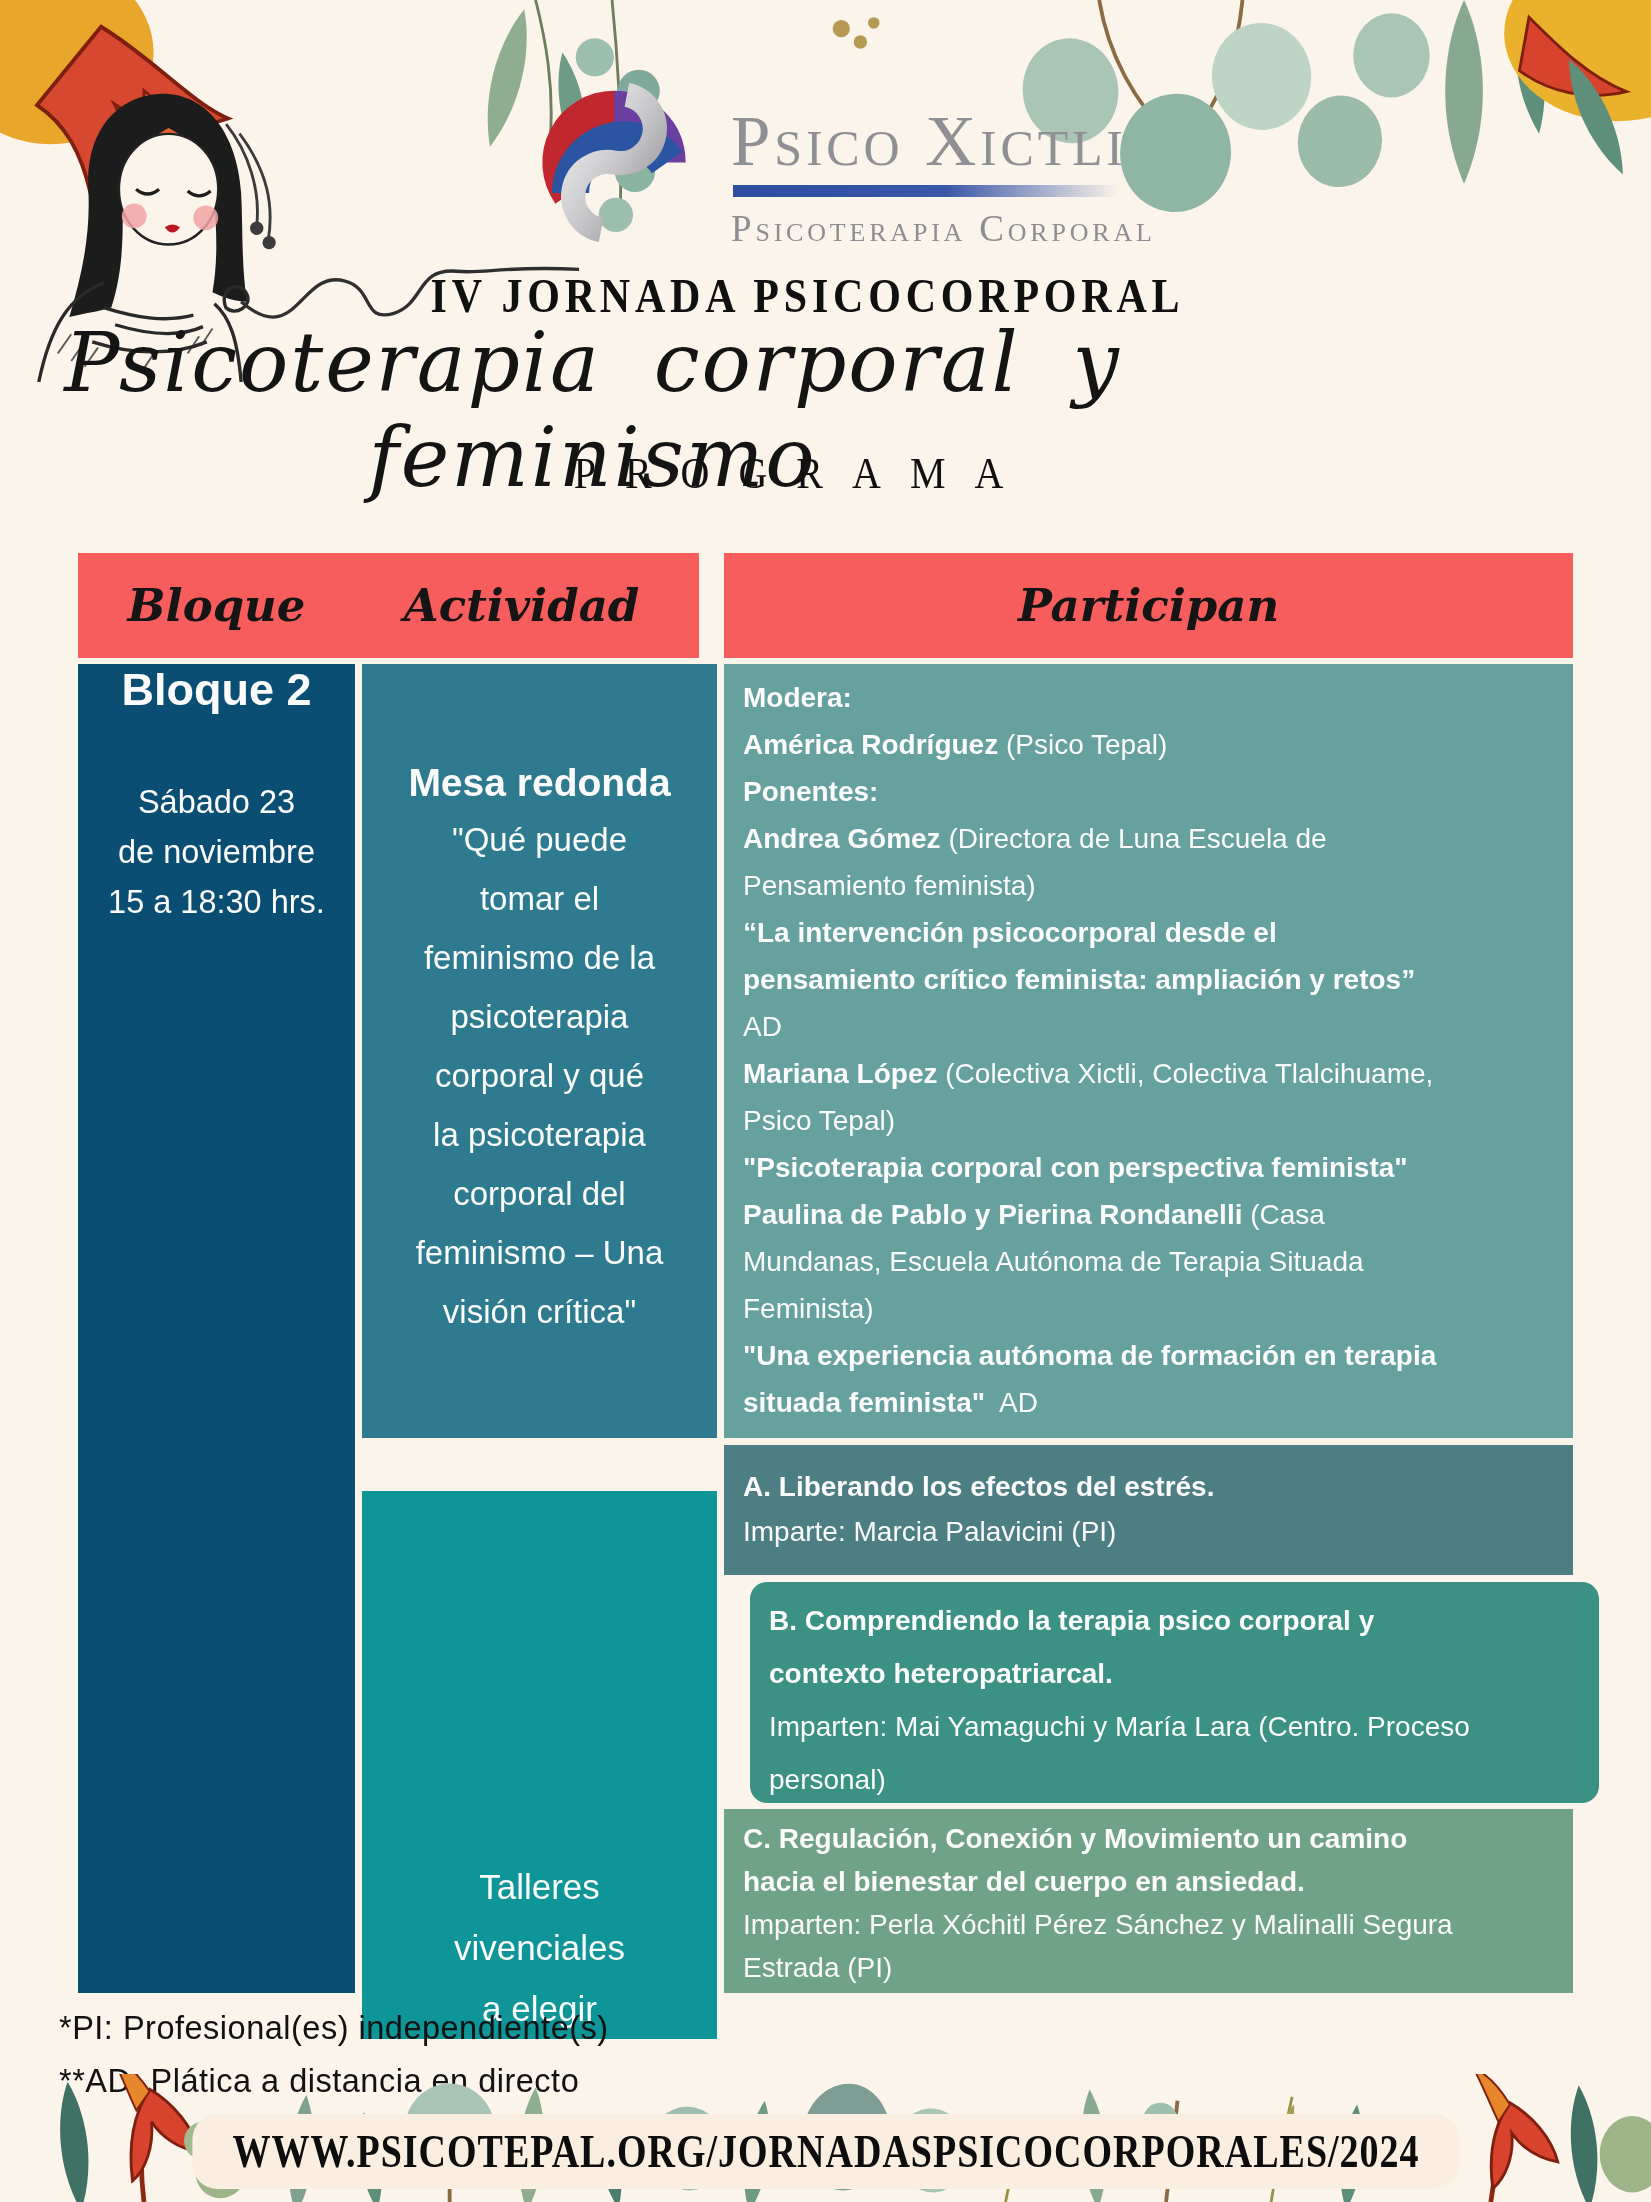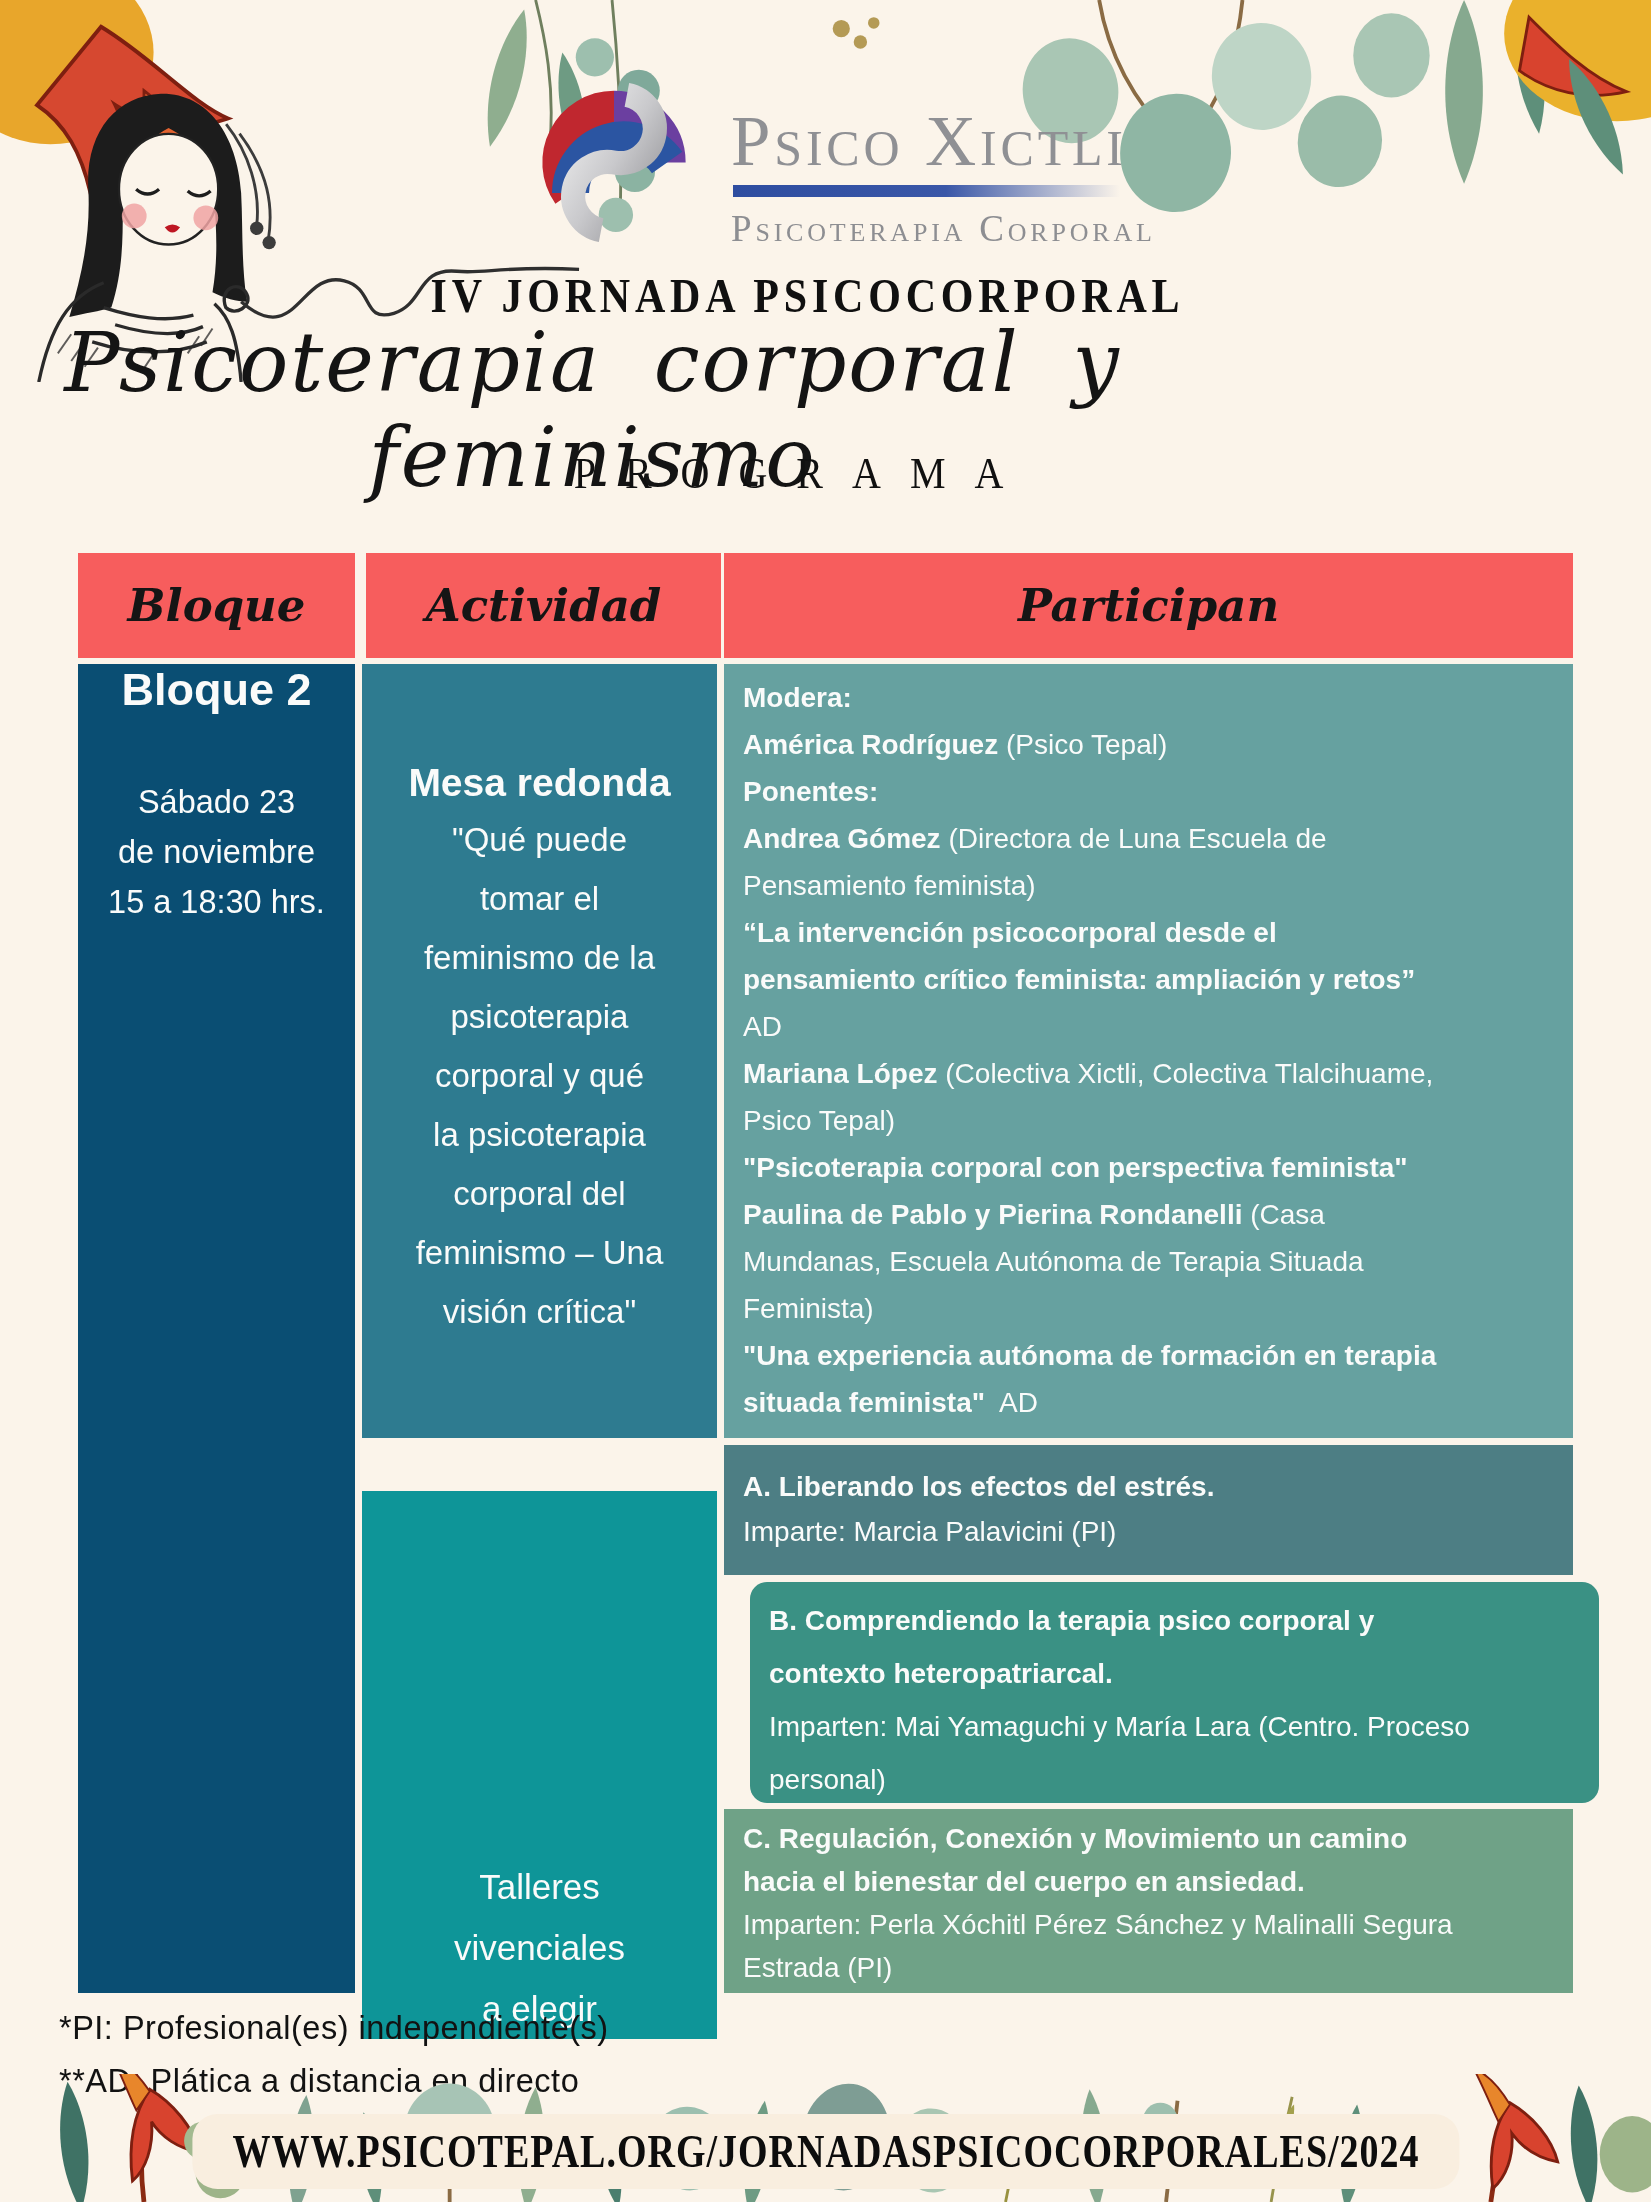--- a/index.html
+++ b/index.html
@@ -188,21 +188,21 @@
     <div class="logo-name">Psico Xictli</div>
     <div class="logo-underline"></div>
     <div class="logo-sub">Psicoterapia Corporal</div>
   </div>
 
   <div class="event-line">IV  JORNADA PSICOCORPORAL</div>
   <div class="script-title">Psicoterapia corporal y feminismo</div>
   <div class="programa">PROGRAMA</div>
 
   <div class="cell th" style="left:78px;top:553px;width:277px;height:105px;">Bloque</div>
-  <div class="cell th" style="left:366px;top:553px;width:355px;height:105px;">Actividad</div>
+  <div class="cell th" style="left:344px;top:553px;width:355px;height:105px;">Actividad</div>
   <div class="cell th" style="left:724px;top:553px;width:849px;height:105px;">Participan</div>
 
   <div class="cell bloque-cell" style="left:78px;top:664px;width:277px;height:1329px;">
     <div class="bloque-title">Bloque 2</div>
     <div class="bloque-schedule">Sábado 23
 de noviembre
 15 a 18:30 hrs.</div>
   </div>
 
   <div class="cell mesa-cell" style="left:362px;top:664px;width:355px;height:774px;">

